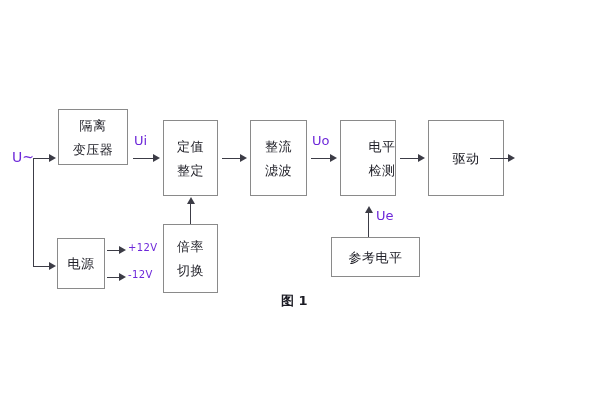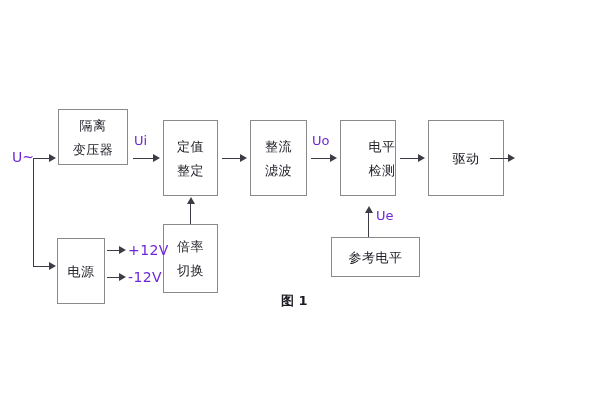--- a/index.html
+++ b/index.html
@@ -68,21 +68,21 @@
 
   
   .label {
     position: absolute;
     color: #6d28d9;
     font-size: 13px;
     white-space: nowrap;
     line-height: 1;
   }
   .label.big { font-size: 14px; }
-  .label.rail { font-size: 14px; letter-spacing: 0.4px; }
+  .label.rail { font-size: 10px; letter-spacing: 0.4px; }
   .caption {
     position: absolute;
     color: #1b1b23;
     font-size: 13px;
     white-space: nowrap;
     line-height: 1;
   }
 </style>
 </head>
 <body>
@@ -133,21 +133,21 @@
   <div class="label" style="left:312px; top:134px;">Uo</div>
   <div class="hline" style="left:311px; top:158px; width:22px;"></div>
   <div class="arrow-r" style="left:330px; top:154px;"></div>
 
   <div class="hline" style="left:400px; top:158px; width:22px;"></div>
   <div class="arrow-r" style="left:418px; top:154px;"></div>
 
   <div class="hline" style="left:490px; top:158px; width:22px;"></div>
   <div class="arrow-r" style="left:508px; top:154px;"></div>
 
-  <div class="block single" style="left:57px; top:238px; width:48px; height:66px;">
+  <div class="block single" style="left:57px; top:238px; width:48px; height:51px;">
     <span class="ln">电源</span>
   </div>
 
   <div class="block" style="left:163px; top:224px; width:55px; height:69px;">
     <span class="ln">倍率</span>
     <span class="ln">切换</span>
   </div>
 
   <div class="block single" style="left:331px; top:237px; width:89px; height:40px;">
     <span class="ln">参考电平</span>

